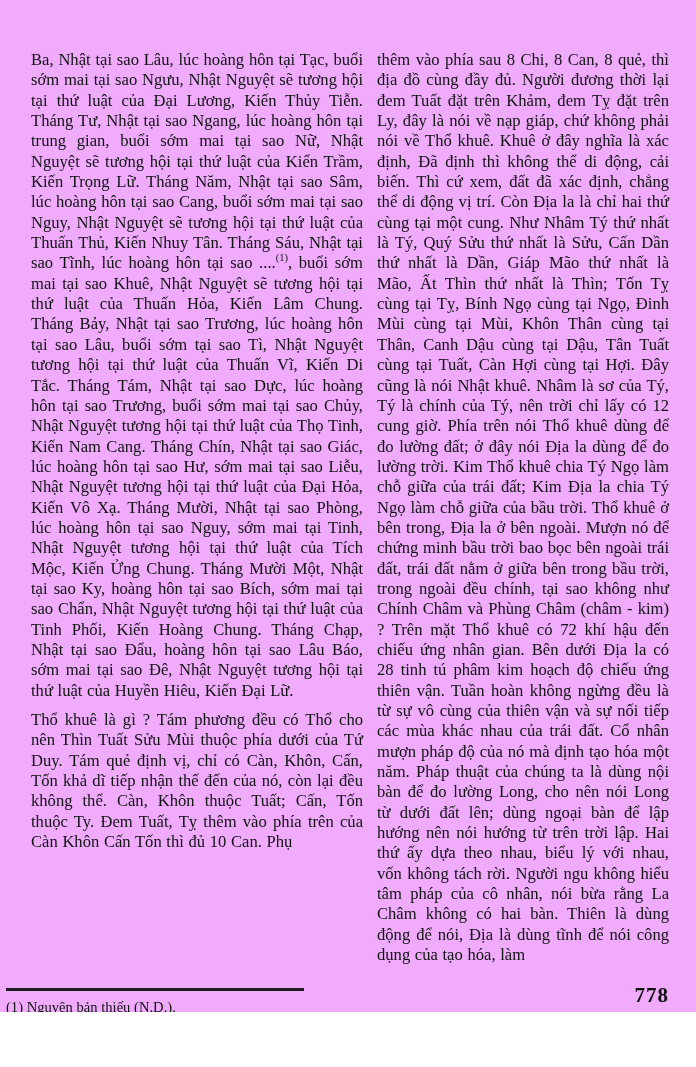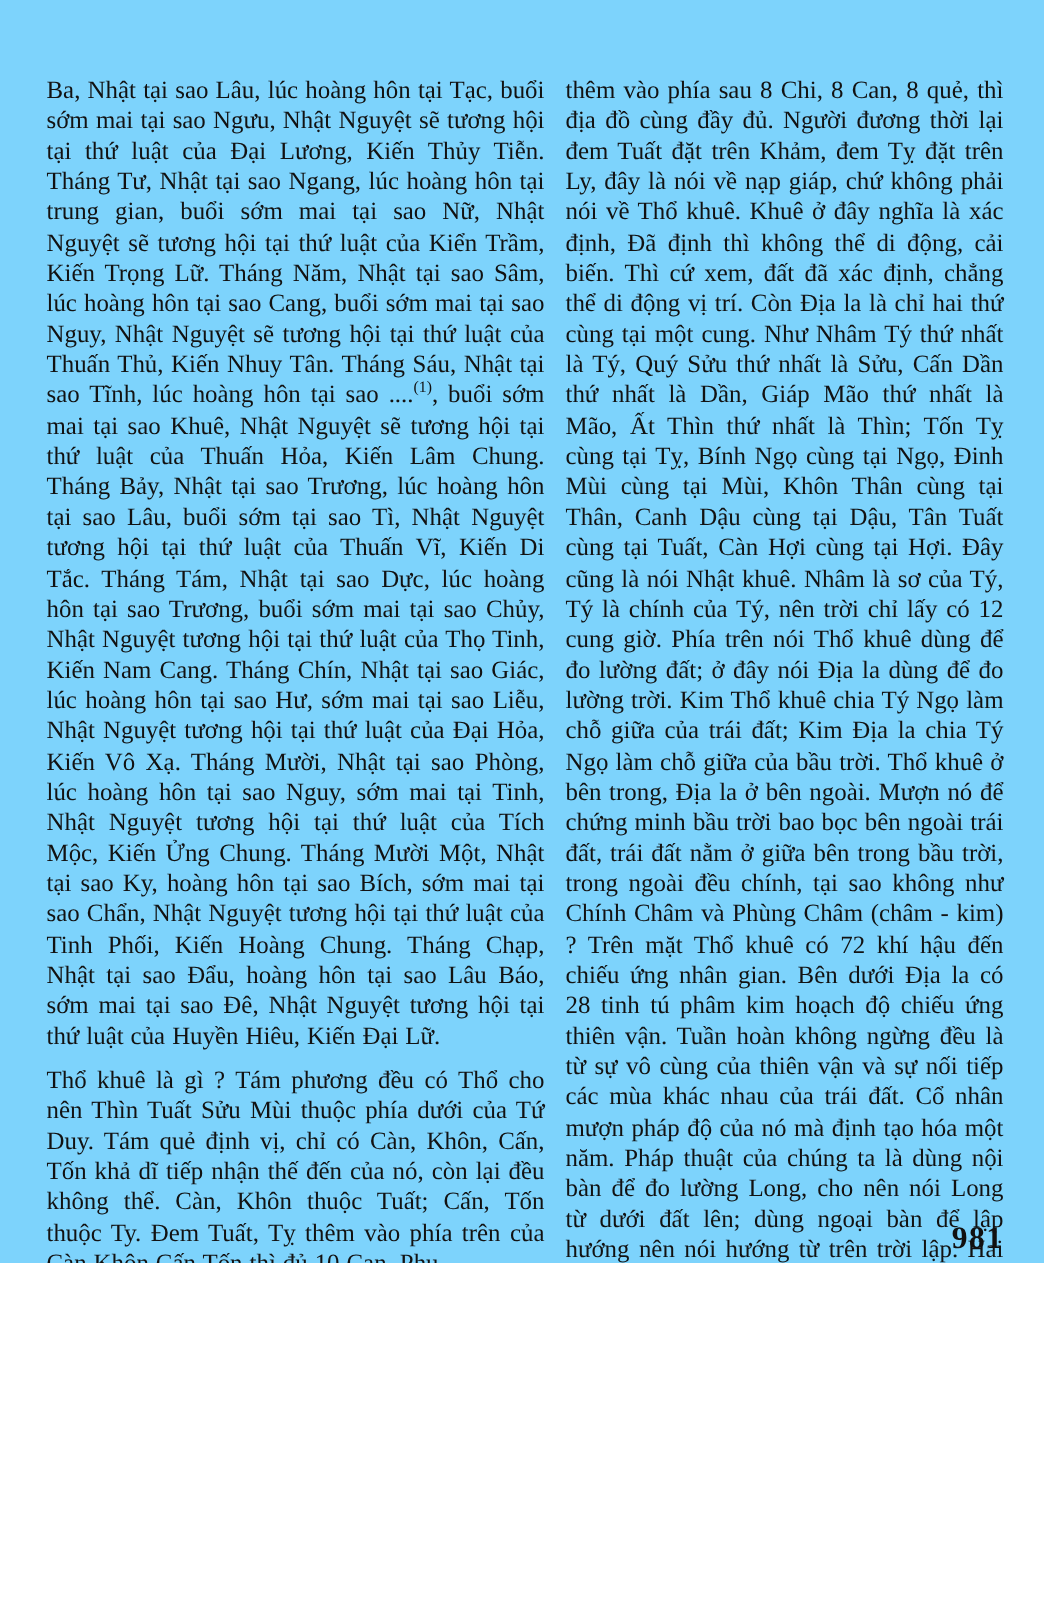--- a/index.html
+++ b/index.html
@@ -3,22 +3,22 @@
 <meta charset="utf-8">
 <style>
   html, body {
     margin: 0;
     padding: 0;
     background: #ffffff;
   }
   .page {
     position: relative;
     width: 696px;
-    height: 842px;
-    background: #7dd3fc;
+    height: 1012px;
+    background: #f0abfc;
     overflow: hidden;
     font-family: "Liberation Serif", "DejaVu Serif", serif;
     color: #121212;
   }
   .text-column {
     position: absolute;
     top: 50px;
     text-align: justify;
     font-size: 16.6px;
     line-height: 20.35px;
@@ -125,15 +125,15 @@
           <circle cx="50" cy="50" r="47" fill="#4d4d4d" stroke="#333333" stroke-width="2"></circle>
           <path d="M50 3 a47 47 0 0 0 0 94 a23.5 23.5 0 0 1 0 -47 a23.5 23.5 0 0 0 0 -47 z" fill="#ffffff"></path>
           <circle cx="50" cy="26.5" r="7.5" fill="#4d4d4d"></circle>
           <circle cx="50" cy="73.5" r="7.5" fill="#ffffff"></circle>
         </svg>
       </div>
     </div>
     <div class="wm-text">Xem Tướng.net</div>
   </div>
 
-  <div class="page-number">981</div>
+  <div class="page-number">778</div>
 
 </div>
 
 </body></html>

